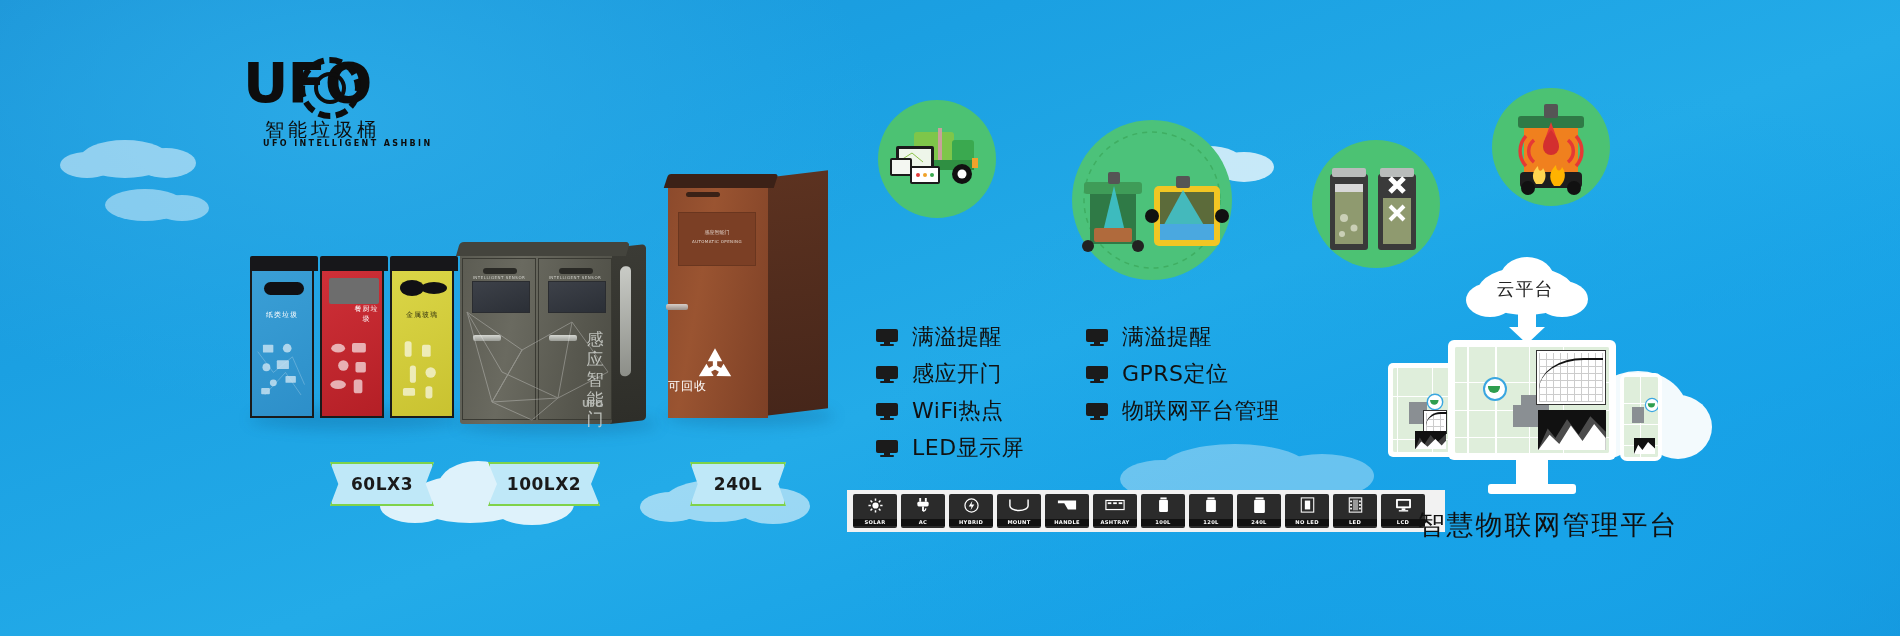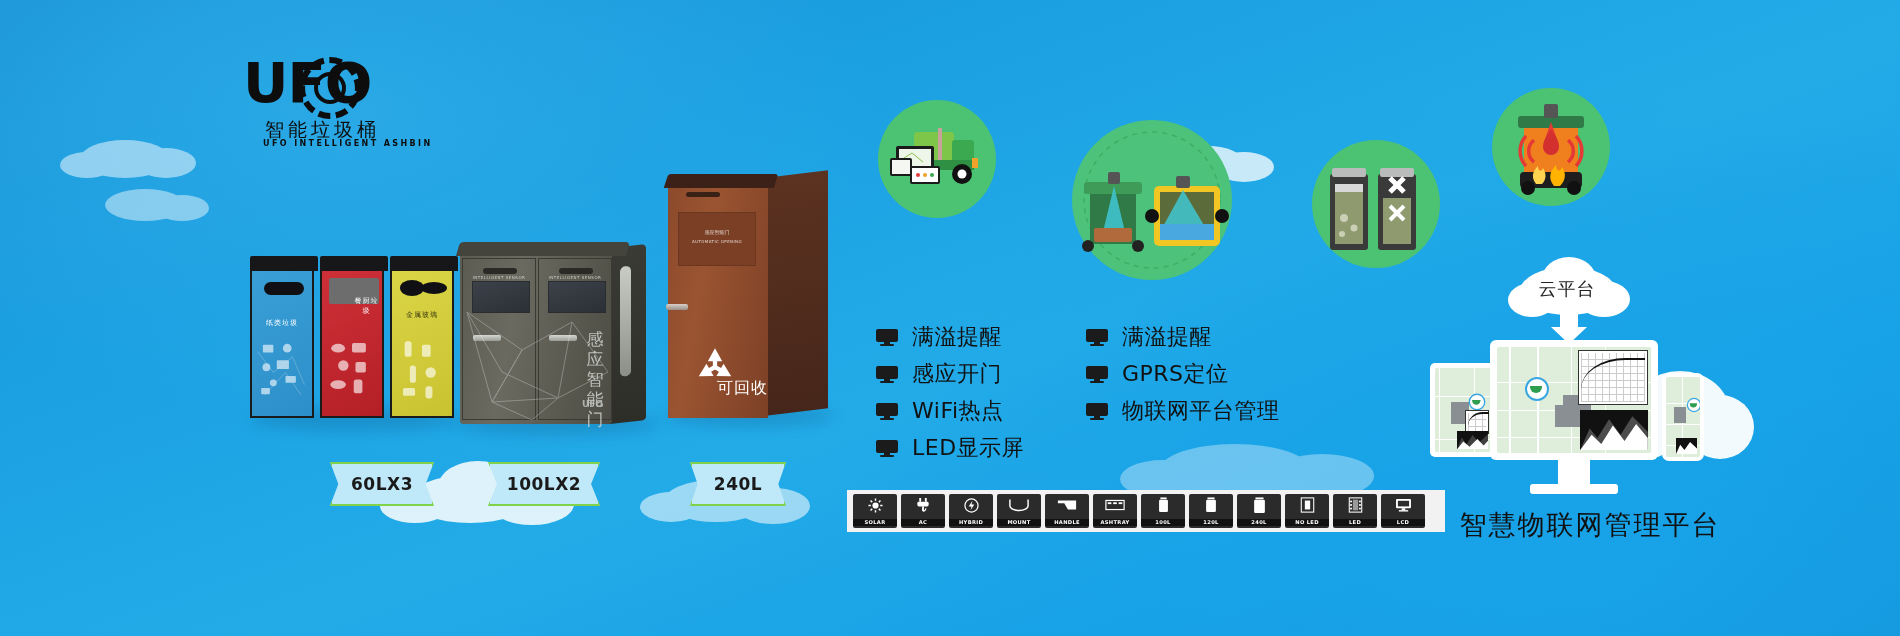--- a/index.html
+++ b/index.html
@@ -29,21 +29,21 @@
 
   
   .bin{position:absolute;}
   .shadow{position:absolute;border-radius:50%;background:rgba(5,60,100,.20);filter:blur(7px);}
 
   
   #tribin{left:250px;top:268px;width:205px;height:150px;}
   .tri-col{position:absolute;top:0;width:64px;height:150px;border:2px solid #1a1a1a;box-sizing:border-box;}
   .tri-hood{position:absolute;left:-2px;top:-14px;width:68px;height:15px;background:#17171a;border-radius:2px 2px 0 0;}
   .tri-slot{position:absolute;left:12px;top:12px;width:40px;height:13px;background:#101014;border-radius:7px;}
-  .tri-label{position:absolute;left:0;right:0;top:48px;text-align:center;font-size:7px;color:#fff;letter-spacing:1px;}
+  .tri-label{position:absolute;left:0;right:0;top:40px;text-align:center;font-size:7px;color:#fff;letter-spacing:1px;}
   .tri-window{position:absolute;left:7px;top:8px;width:50px;height:26px;background:#6d6d6d;border-radius:2px;}
   .tri-art{position:absolute;left:4px;right:4px;top:58px;bottom:6px;opacity:.75;}
 
   
   #greybin{left:460px;top:242px;width:185px;height:182px;}
   .g-body{position:absolute;left:0;top:10px;width:152px;height:172px;background:linear-gradient(100deg,#5b5b52 0%,#6a6a60 35%,#57574e 75%,#4c4c44 100%);border-radius:3px;}
   .g-top{position:absolute;left:-2px;top:0;width:170px;height:14px;background:#44443d;border-radius:4px 4px 0 0;transform:skewX(-16deg);}
   .g-side{position:absolute;left:150px;top:4px;width:36px;height:176px;background:linear-gradient(180deg,#3b3b35,#2e2e29);border-radius:0 4px 4px 0;transform:skew(0deg,-6deg);}
   .g-side .g-strip{position:absolute;left:10px;top:20px;width:11px;height:110px;background:linear-gradient(180deg,#c9cbc6,#8c8e88);border-radius:5px;}
   .g-door{position:absolute;top:16px;width:74px;height:162px;border:1px solid #3a3a33;box-sizing:border-box;}
@@ -58,21 +58,21 @@
   #brownbin{left:668px;top:172px;width:160px;height:246px;}
   .b-face{position:absolute;left:0;top:14px;width:100px;height:232px;background:linear-gradient(100deg,#8c4a2c 0%,#9a5431 35%,#7d4026 100%);}
   .b-side{position:absolute;left:98px;top:2px;width:62px;height:238px;background:linear-gradient(180deg,#5c3220,#46261a);transform:skew(0deg,-7deg);}
   .b-top{position:absolute;left:-2px;top:2px;width:110px;height:14px;background:#3b2117;border-radius:3px 3px 0 0;transform:skewX(-18deg);}
   .b-panel{position:absolute;left:10px;top:26px;width:76px;height:52px;background:#7b3f25;border:1px solid #6a361f;}
   .b-panel .t1{position:absolute;left:0;right:0;top:16px;text-align:center;font-size:5px;color:#e3d6cd;}
   .b-panel .t2{position:absolute;left:0;right:0;top:26px;text-align:center;font-size:4px;color:#e3d6cd;letter-spacing:.4px;}
   .b-slot{position:absolute;left:18px;top:6px;width:34px;height:5px;background:#3a2116;border-radius:3px;}
   .b-handle{position:absolute;left:-2px;top:118px;width:22px;height:6px;background:linear-gradient(180deg,#d7cfc9,#9a9089);border-radius:2px;}
   .b-rec{position:absolute;left:24px;top:158px;width:46px;height:46px;}
-  .b-rectxt{position:absolute;left:0;width:100px;top:206px;text-align:right;font-size:16px;color:#fff;letter-spacing:1px;}
+  .b-rectxt{position:absolute;left:0;width:100px;top:206px;text-align:left;font-size:12px;color:#fff;letter-spacing:1px;}
 
   
   .cap{position:absolute;height:40px;background:#bfe8f8;border:2px solid #7fd24a;
        display:flex;align-items:center;justify-content:center;
        font-size:17px;font-weight:bold;color:#1a1a1a;letter-spacing:.5px;
        clip-path:polygon(0 0,100% 0,92% 50%,100% 100%,0 100%,8% 50%);}
 
   
   .gcircle{position:absolute;border-radius:50%;background:#4cc273;}
   .gcircle.soft{background:#4cc27a;}
@@ -90,21 +90,21 @@
   
   #strip{position:absolute;left:847px;top:490px;width:598px;height:42px;background:#f2f2f2;
          display:flex;align-items:center;padding:0 6px;box-sizing:border-box;gap:4px;}
   .sicon{width:44px;height:34px;background:#2b2b2b;border-radius:2px;position:relative;flex:none;
          display:flex;flex-direction:column;align-items:center;justify-content:flex-start;}
   .sicon .glyph{height:20px;display:flex;align-items:center;justify-content:center;color:#fff;font-size:12px;margin-top:1px;}
   .sicon .slab{font-size:5.2px;color:#fff;font-weight:bold;letter-spacing:.3px;background:#111;width:100%;text-align:center;
                position:absolute;bottom:2px;left:0;line-height:7px;}
 
   
-  #platform{position:absolute;left:1430px;top:245px;width:320px;height:300px;font-family:Liberation Serif, serif;}
+  #platform{position:absolute;left:1388px;top:245px;width:320px;height:300px;font-family:Liberation Serif, serif;}
   .cloudshape{position:absolute;background:#fff;border-radius:50%;}
   #cloudlabel{position:absolute;left:72px;top:8px;width:130px;height:62px;}
   #cloudlabel .c1{left:18px;top:14px;width:96px;height:48px;}
   #cloudlabel .c2{left:6px;top:30px;width:48px;height:34px;}
   #cloudlabel .c3{left:76px;top:28px;width:52px;height:36px;}
   #cloudlabel .c4{left:40px;top:4px;width:54px;height:44px;}
   .cloudtext{position:absolute;left:0;right:0;top:24px;text-align:center;font-size:18px;color:#222;z-index:5;letter-spacing:1px;}
   .arrow{position:absolute;left:130px;top:62px;width:18px;height:26px;background:#fff;}
   .arrow:after{content:"";position:absolute;left:-9px;top:20px;border-left:18px solid transparent;border-right:18px solid transparent;border-top:17px solid #fff;}
   .monitor{position:absolute;left:60px;top:95px;width:168px;height:120px;background:#fff;border-radius:6px;padding:7px;box-sizing:border-box;}
@@ -192,21 +192,21 @@
           <g stroke="#ffffff" stroke-width=".7" opacity=".5" fill="none">
             <path d="M2 20 L20 44 L42 26 L56 58"></path>
               <path d="M10 70 L34 44 L52 70"></path>
           </g>
         </svg>
       </div>
     </div>
     <div class="tri-col" style="left:70px;background:linear-gradient(150deg,#cf3038,#b41f26);">
       <div class="tri-hood"></div>
       <div class="tri-window"></div>
-      <div class="tri-label" style="top:26px;color:#fff;padding-left:29px;">餐厨垃圾</div>
+      <div class="tri-label" style="top:34px;color:#fff;padding-left:29px;">餐厨垃圾</div>
       <div class="tri-art">
         <svg viewBox="0 0 60 80" width="100%" height="100%" aria-hidden="true">
           <g fill="#ffffff" opacity=".85">
             <ellipse cx="14" cy="16" rx="8" ry="5"></ellipse>
               <rect x="30" y="10" width="16" height="11" rx="2"></rect>
             <circle cx="20" cy="36" r="6"></circle>
               <rect x="34" y="32" width="12" height="12" rx="2"></rect>
             <ellipse cx="14" cy="58" rx="9" ry="5"></ellipse>
               <rect x="32" y="52" width="10" height="16" rx="3"></rect>
           </g>

